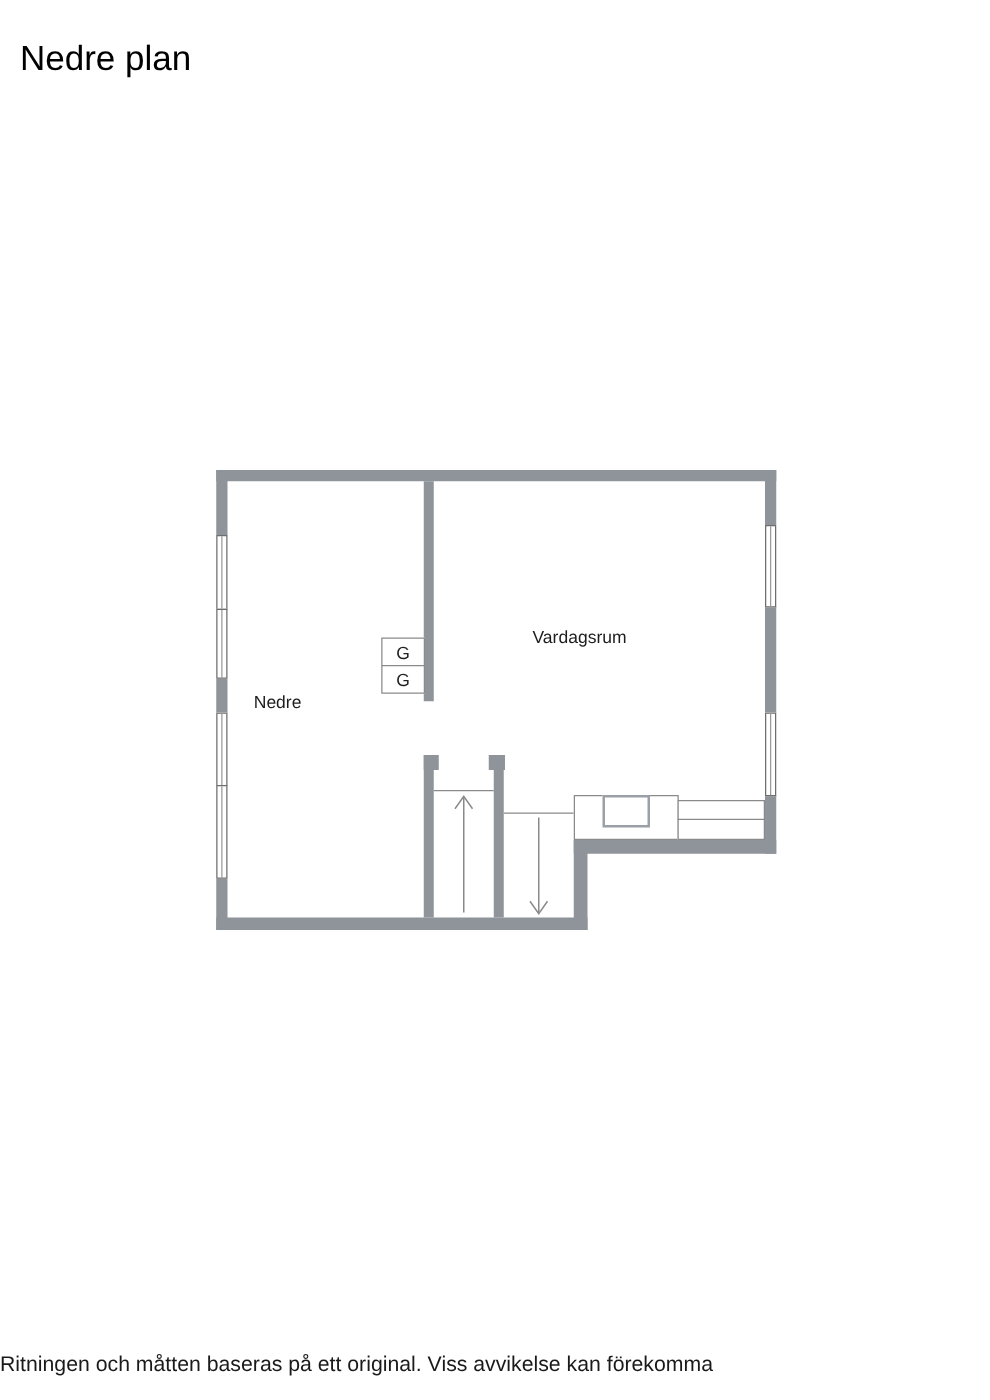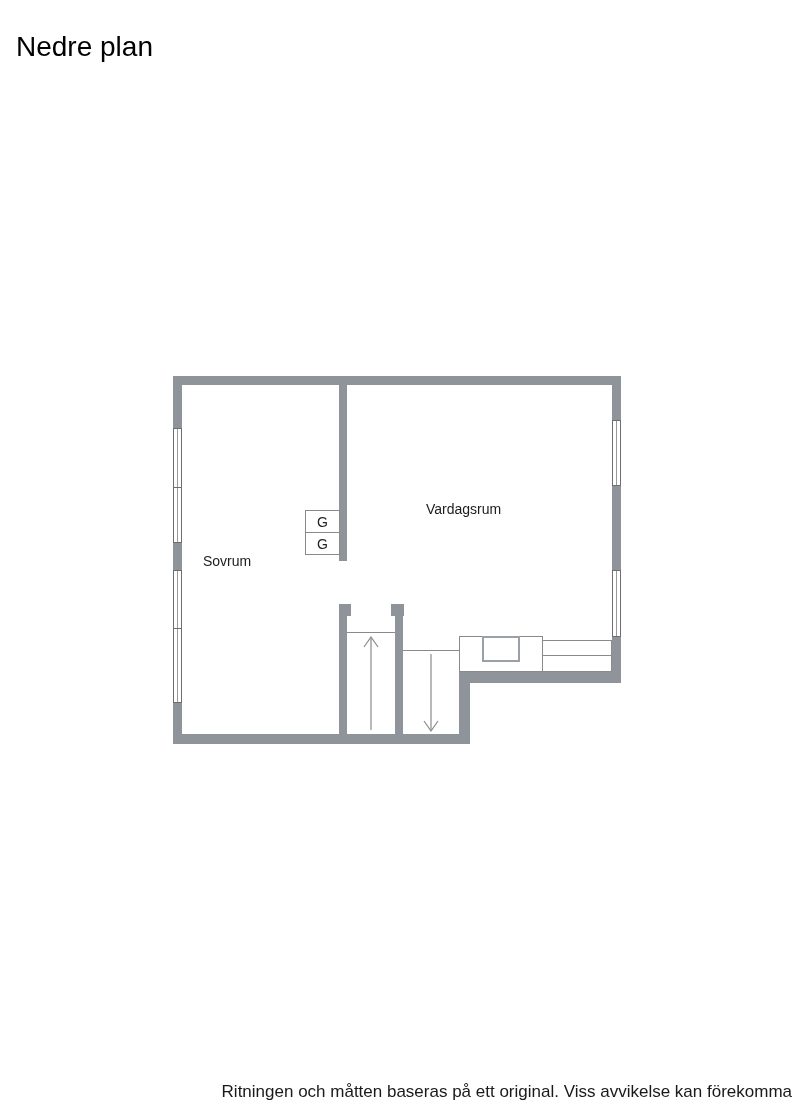--- a/index.html
+++ b/index.html
@@ -5,21 +5,21 @@
   html,body { margin:0; padding:0; background:#fff; }
   .page {
     position:relative; width:792px; height:1120px; background:#ffffff;
     font-family:"Liberation Sans", sans-serif; overflow:hidden;
   }
   .title {
     position:absolute; left:16px; top:32px; font-size:28px; line-height:1.1;
     color:#000; letter-spacing:0;
   }
   .disclaimer {
-    position:absolute; left:0; right:0; top:1082px; text-align:right;
+    position:absolute; left:0; right:0; top:1082px; text-align:left;
     font-size:17px; color:#1a1a1a;
   }
   .wall { position:absolute; background:#8e949a; }
   .window {
     position:absolute; background:#fff; border:1px solid #6e6e6e;
     box-sizing:border-box;
   }
   .window .mid {
     position:absolute; left:50%; top:0; bottom:0; width:1px;
     margin-left:-1px; background:#9a9a9a;
@@ -108,20 +108,20 @@
     <div class="fixture" style="left:542px; top:640px; width:70px; height:32px;"></div>
     <div class="line" style="left:542px; top:655px; width:70px; height:1px;"></div>
 
     <div class="closet" style="left:305px; top:510px; width:35px; height:23px;">
       <span>G</span>
     </div>
     <div class="closet" style="left:305px; top:532px; width:35px; height:23px;">
       <span>G</span>
     </div>
 
-    <div class="room-label" style="left:203px; top:553px; width:120px;">Sovrum</div>
+    <div class="room-label" style="left:203px; top:553px; width:120px;">Nedre</div>
     <div class="room-label" style="left:426px; top:501px; width:120px;">Vardagsrum</div>
 
   </div>
 
   <div class="disclaimer">Ritningen och måtten baseras på ett original. Viss avvikelse kan förekomma</div>
 
 </div>
 
 </body></html>

